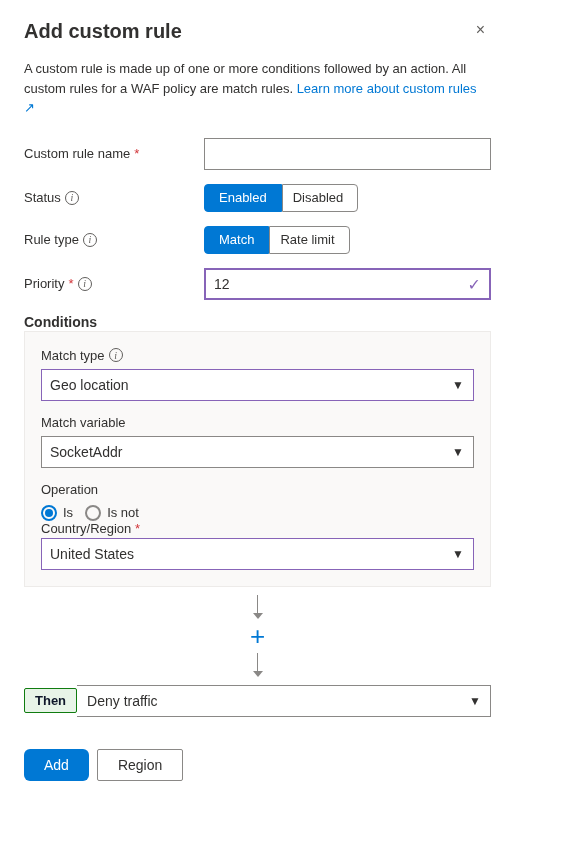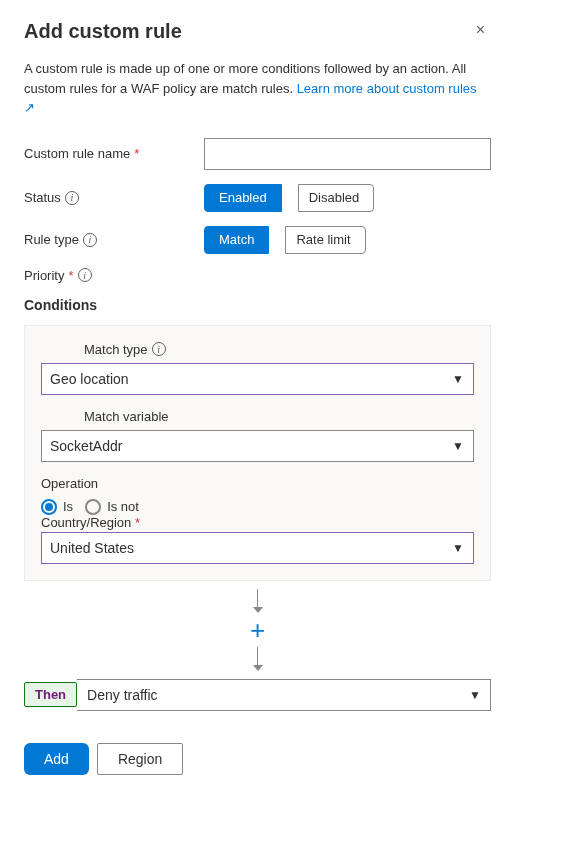--- a/index.html
+++ b/index.html
@@ -87,21 +87,21 @@
       height: 32px;
       border: 1px solid #8a8886;
       padding: 0 8px;
       font-size: 14px;
       color: #323130;
       outline: none;
     }
     .toggle-group {
       display: flex;
       align-items: center;
-      gap: 16px;
+      gap: 0;
     }
     .toggle-btn {
       height: 28px;
       padding: 0 14px;
       border: 1px solid #8a8886;
       background: #fff;
       font-size: 13px;
       cursor: pointer;
       color: #323130;
     }
@@ -136,21 +136,21 @@
       top: 50%;
       transform: translateY(-50%);
       color: #8764b8;
       font-size: 16px;
     }
 
     .section-title {
       font-size: 14px;
       font-weight: 600;
       color: #323130;
-      margin-bottom: 12px;
+      margin-bottom: 1px;
     }
 
     .conditions-box {
       border: 1px solid #edebe9;
       padding: 16px;
       margin-bottom: 8px;
       background: #faf9f8;
     }
 
     .if-badge {
@@ -174,21 +174,20 @@
       margin-top: -2px;
     }
 
     .sub-label {
       font-size: 13px;
       color: #323130;
       margin-bottom: 6px;
       display: flex;
       align-items: center;
       gap: 4px;
-      margin-left: 43px;
     }
 
     .select-wrapper {
       position: relative;
       width: 100%;
       margin-bottom: 14px;
     }
     .select-box {
       width: 100%;
       height: 32px;
@@ -292,21 +291,21 @@
     }
 
     .then-row {
       display: flex;
       align-items: center;
       margin-top: 8px;
       gap: 0;
     }
     .then-badge {
       background: #e8f4e8;
-      color: #701a75;
+      color: #0f172a;
       border: 1px solid #107c10;
       font-size: 13px;
       font-weight: 600;
       padding: 4px 10px;
       border-radius: 2px;
       white-space: nowrap;
       flex-shrink: 0;
     }
     .then-select-wrapper {
       position: relative;
@@ -410,20 +409,26 @@
         <button class="toggle-btn">Rate limit</button>
       </div>
     </div>
   </div>
 
   <div class="form-row">
     <div class="form-label">
       <span>Priority</span>
       <span class="required-star">*</span>
       <span class="info-icon">i</span>
+    </div>
+    <div class="form-control">
+      <div class="priority-input-wrapper">
+        <input type="text" class="priority-input" value="12" style="">
+        <span class="priority-check">✓</span>
+      </div>
     </div>
   </div>
 
   <div class="section-title">Conditions</div>
 
   <div class="conditions-box">
 
     <div class="sub-label">
       <span>Match type</span>
       <span class="info-icon">i</span>

